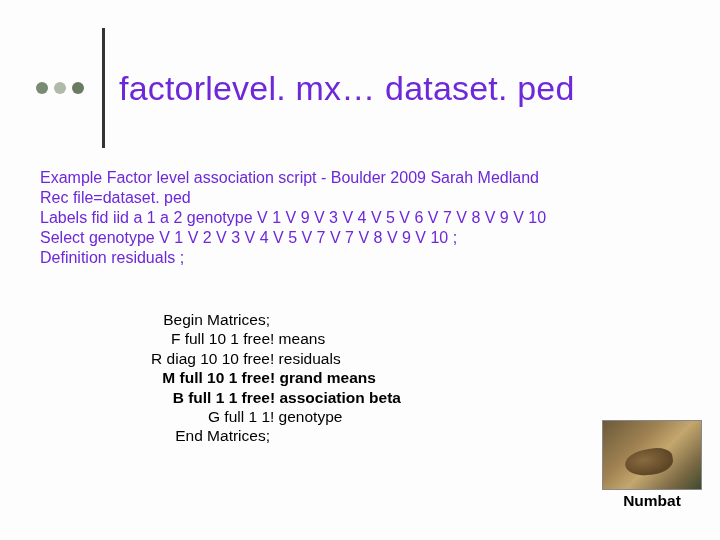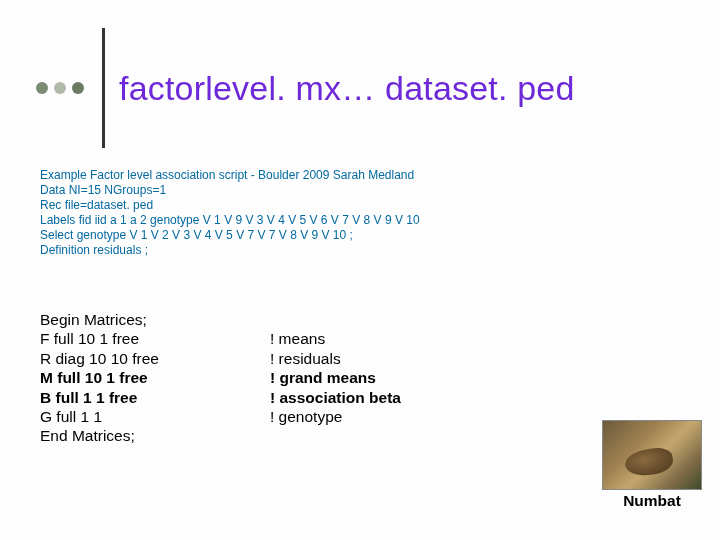--- a/index.html
+++ b/index.html
@@ -43,35 +43,35 @@
     font-size: 34px;
     font-weight: 400;
     letter-spacing: 0.2px;
     color: #6d28d9;
   }
   .body-text {
     position: absolute;
     top: 168px;
     left: 40px;
     right: 40px;
-    font-size: 12px;
+    font-size: 16px;
     line-height: 1.25;
-    color: #0369a1;
+    color: #6d28d9;
   }
   .matrices {
     position: absolute;
     top: 310px;
     left: 40px;
     font-size: 15.5px;
     line-height: 1.25;
     display: grid;
     grid-template-columns: 230px auto;
     row-gap: 0;
   }
-  .matrices .left { white-space: pre; }
+  .matrices .left { white-space: pre; text-align: right; }
   .matrices .right { white-space: pre; }
   .bold { font-weight: 700; }
   .image-block {
     position: absolute;
     right: 18px;
     bottom: 30px;
     width: 100px;
     text-align: center;
   }
   .numbat-img {
@@ -112,21 +112,20 @@
     <div class="dot dot1"></div>
     <div class="dot dot2"></div>
     <div class="dot dot3"></div>
   </div>
   <div class="vline"></div>
   <div class="title">factorlevel. mx… dataset. ped</div>
 </div>
 
 <div class="body-text">
   <div>Example Factor level association script - Boulder 2009 Sarah Medland</div>
-  <div>Data NI=15 NGroups=1</div>
   <div>Rec file=dataset. ped</div>
   <div>Labels fid iid a 1 a 2 genotype  V 1 V 9 V 3 V 4 V 5 V 6 V 7 V 8 V 9 V 10</div>
   <div>Select genotype  V 1 V 2 V 3 V 4 V 5 V 7 V 7 V 8 V 9 V 10 ;</div>
   <div>Definition residuals ;</div>
 </div>
 
 <div class="matrices">
   <div class="left">Begin Matrices;</div>
   <div class="right"></div>
 

